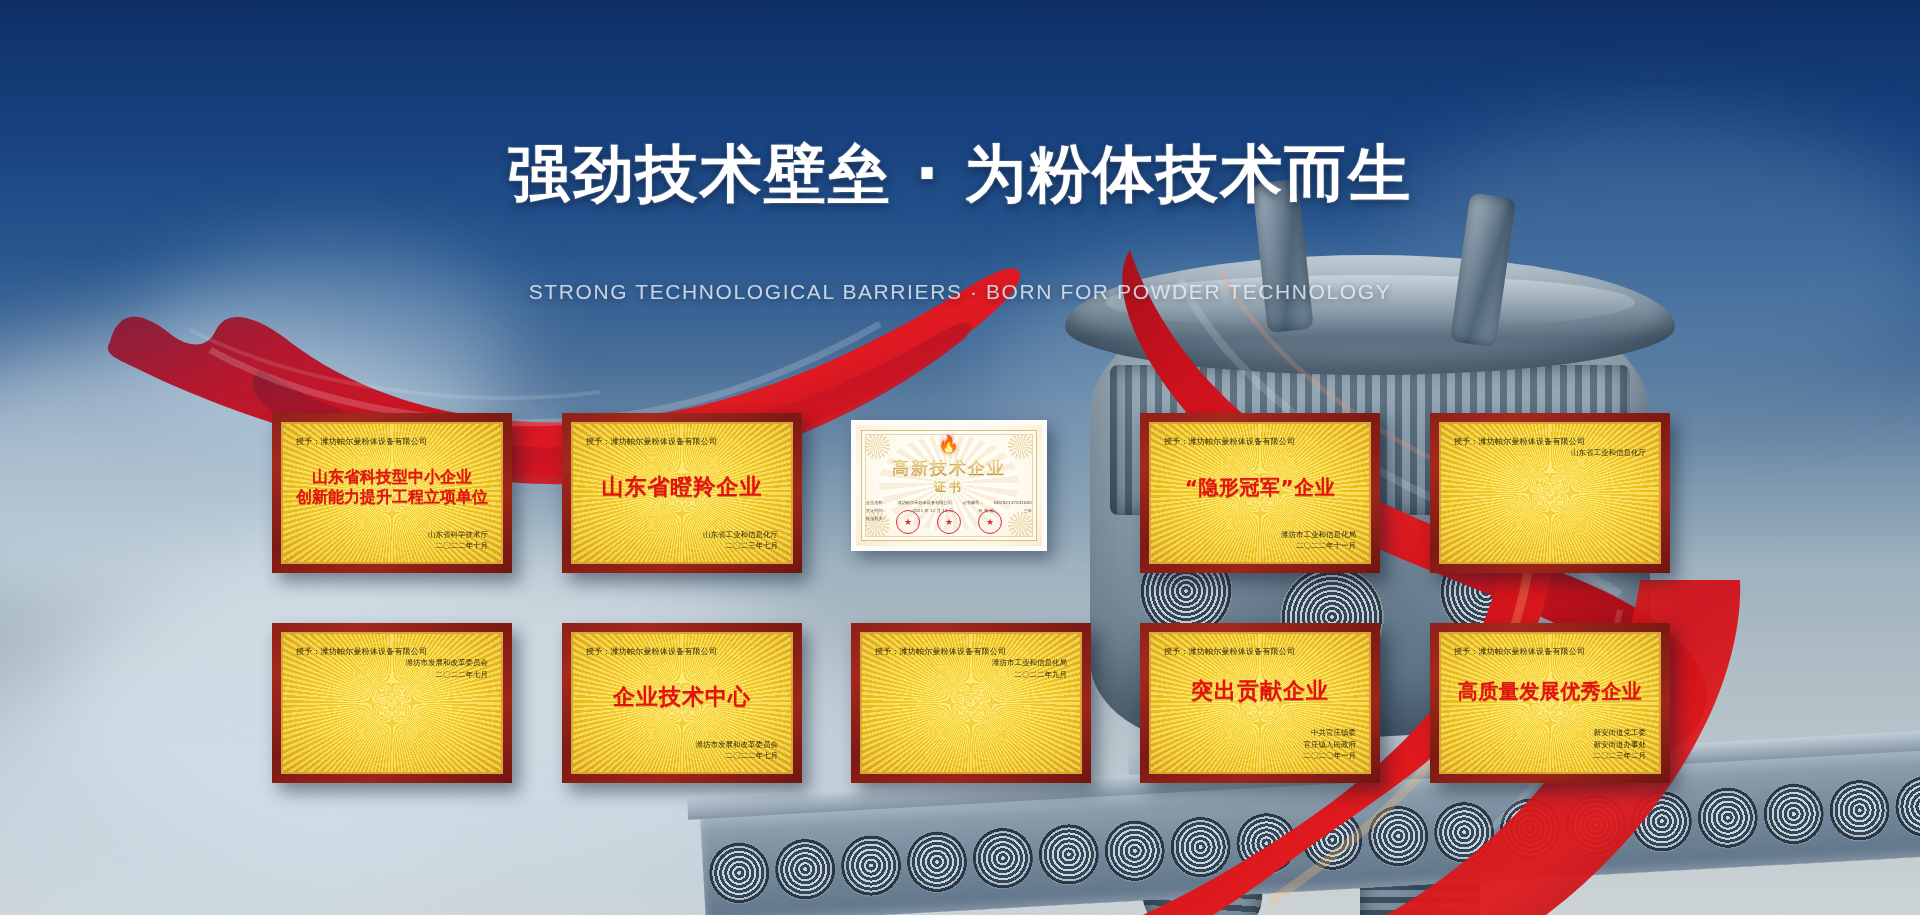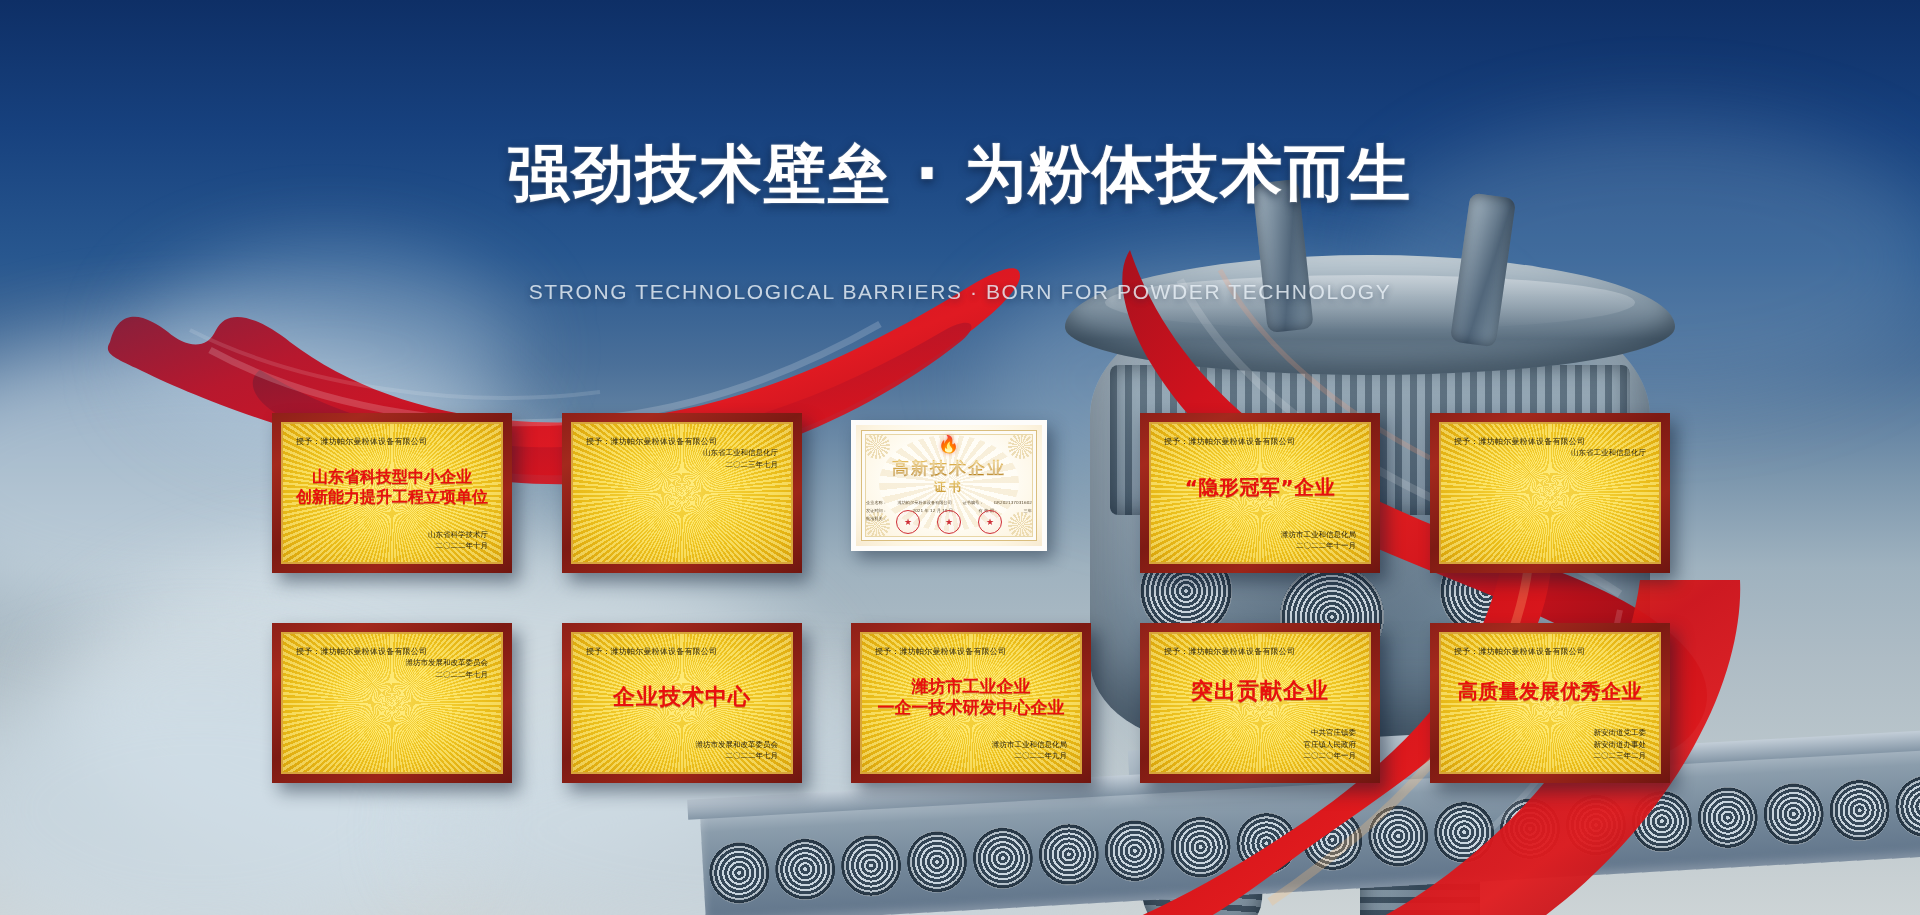--- a/index.html
+++ b/index.html
@@ -401,20 +401,23 @@
         <div class="p-foot">
           <div>山东省科学技术厅</div>
           <div>二〇二二年十月</div>
         </div>
       </div>
     </div>
 
     <div class="plaque" style="left:562px; top:413px;">
       <div class="plaque-inner">
         <div class="p-award">授予：潍坊帕尔曼粉体设备有限公司</div>
+        <div class="p-main sz-2">
+          <span>山东省瞪羚企业</span>
+        </div>
         <div class="p-foot">
           <div>山东省工业和信息化厅</div>
           <div>二〇二三年七月</div>
         </div>
       </div>
     </div>
 
     <div class="cert" style="left:851px; top:420px;">
       <div class="cert-inner">
         <div class="cert-flower"></div>
@@ -493,24 +496,20 @@
         <div class="p-foot">
           <div>潍坊市发展和改革委员会</div>
           <div>二〇二二年七月</div>
         </div>
       </div>
     </div>
 
     <div class="plaque" style="left:851px; top:623px;">
       <div class="plaque-inner">
         <div class="p-award">授予：潍坊帕尔曼粉体设备有限公司</div>
-        <div class="p-main sz-4">
-          <span>潍坊市工业企业</span>
-          <span>一企一技术研发中心企业</span>
-        </div>
         <div class="p-foot">
           <div>潍坊市工业和信息化局</div>
           <div>二〇二二年九月</div>
         </div>
       </div>
     </div>
 
     <div class="plaque" style="left:1140px; top:623px;">
       <div class="plaque-inner">
         <div class="p-award">授予：潍坊帕尔曼粉体设备有限公司</div>

